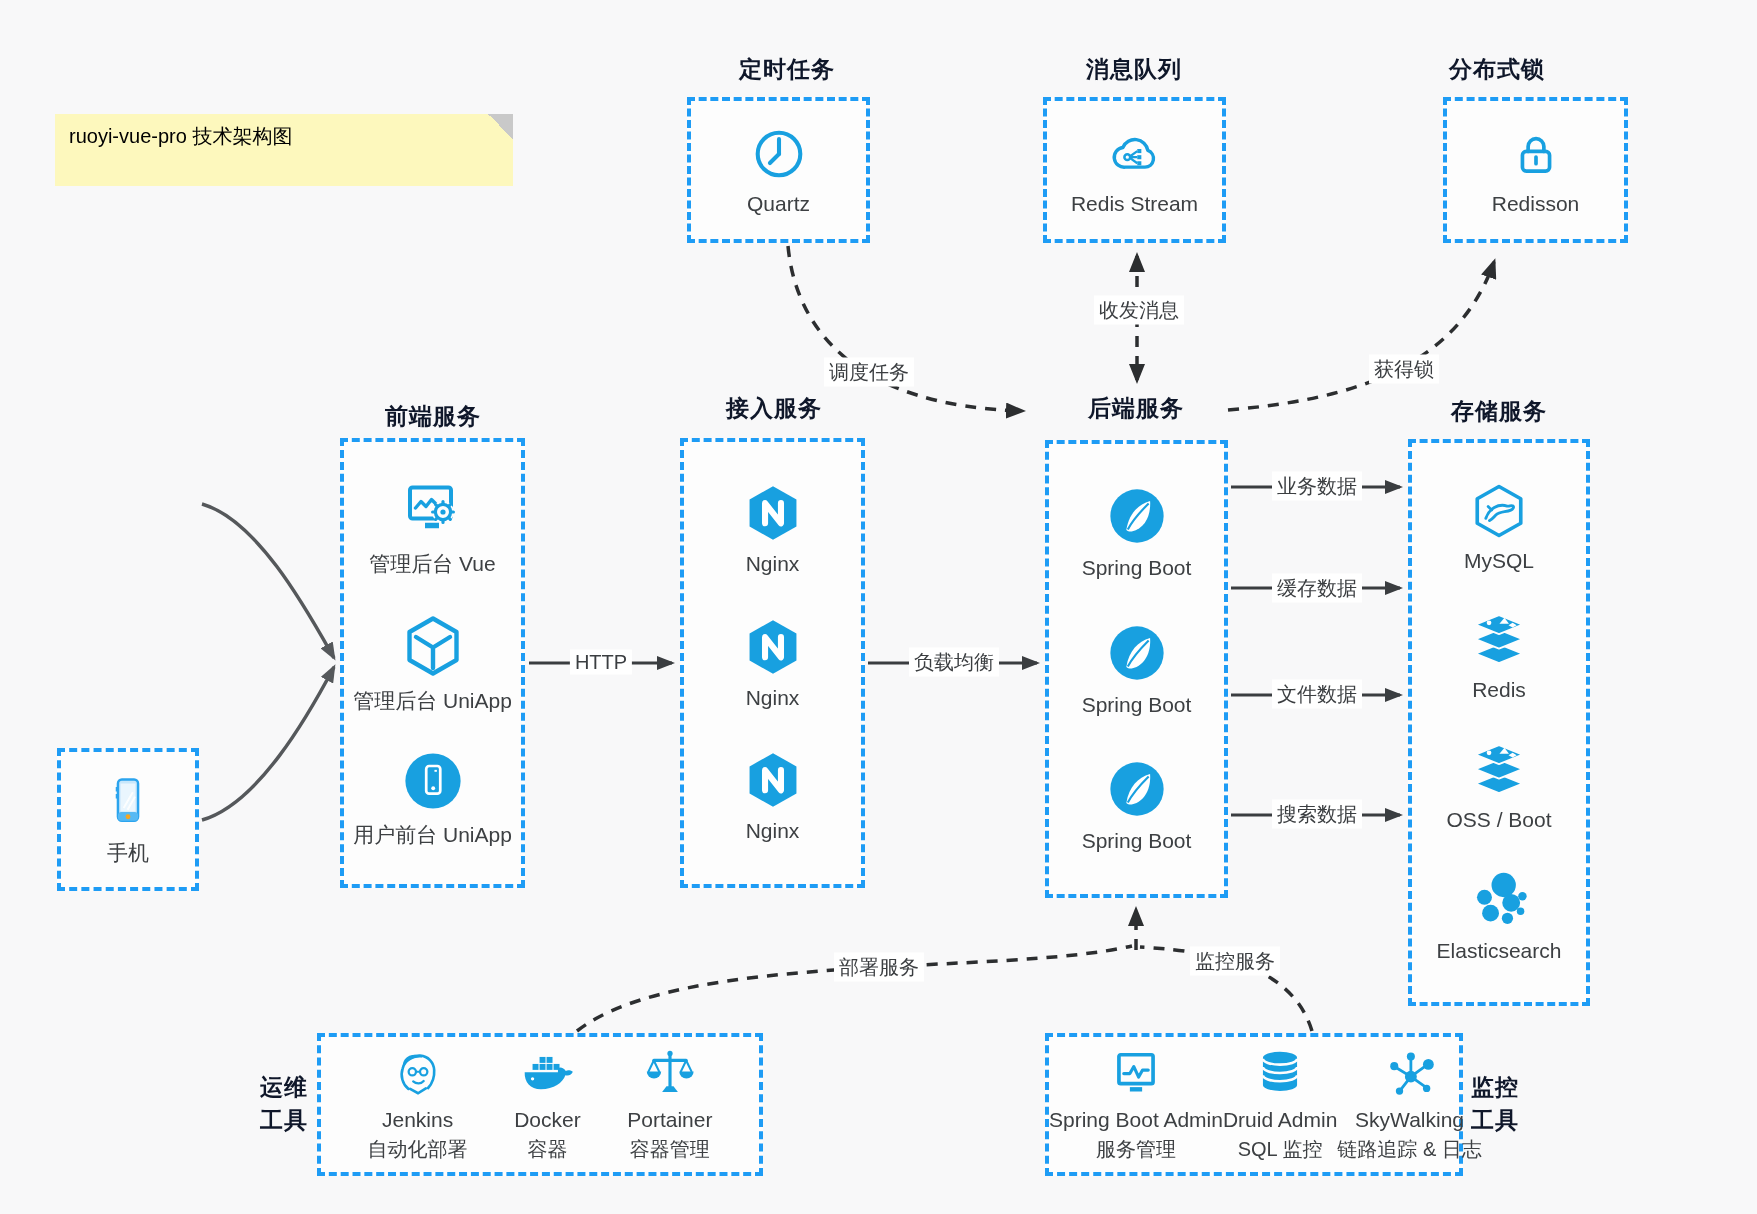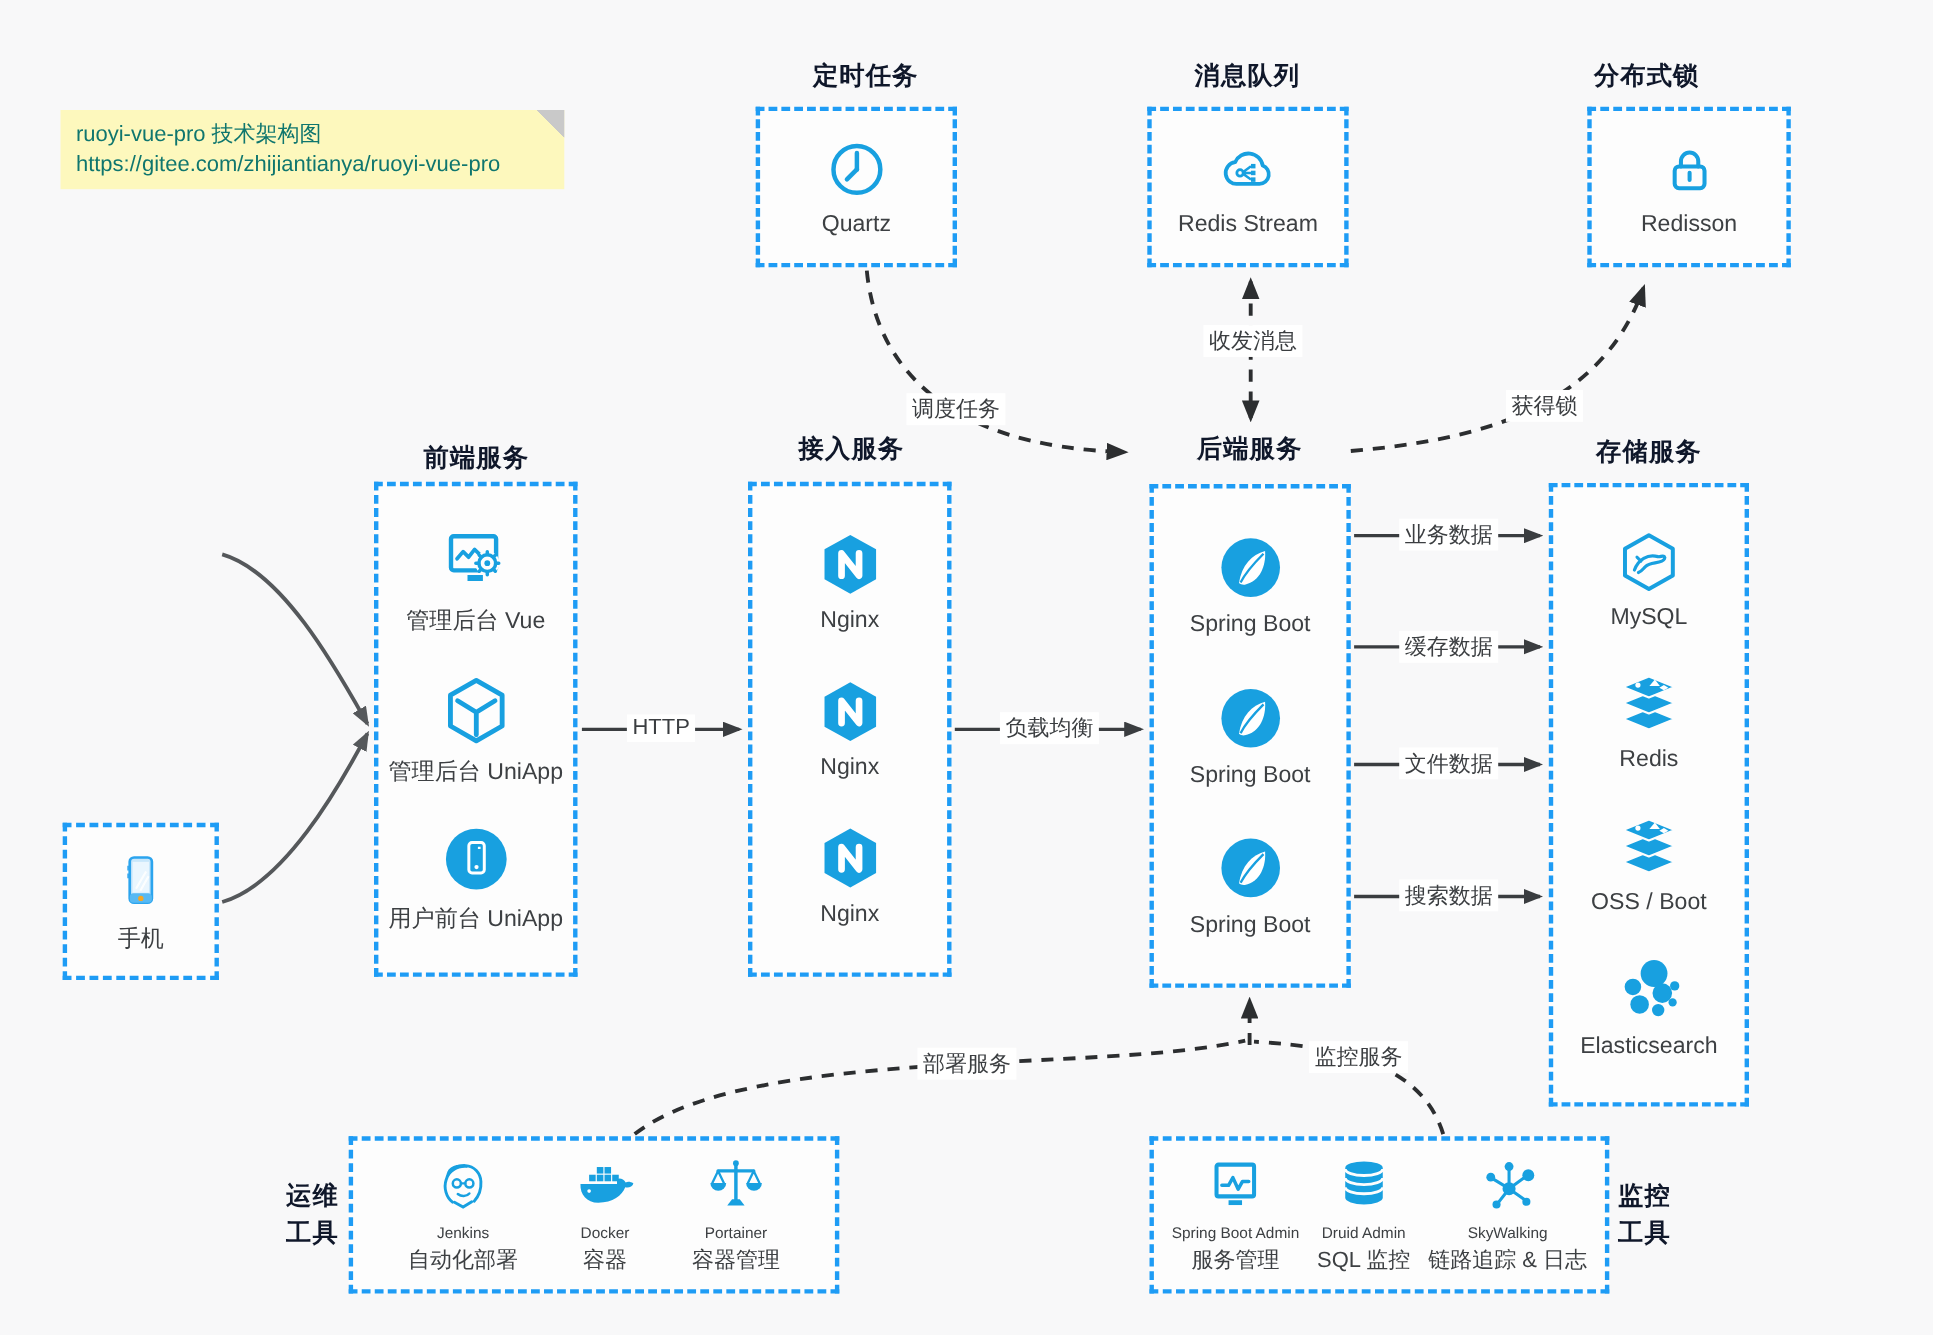--- a/index.html
+++ b/index.html
@@ -1,34 +1,34 @@
 <!DOCTYPE html>
 <html><head>
 <meta charset="utf-8">
 <style>
   html,body{margin:0;padding:0;background:#f8f8f9;}
   .canvas{position:relative;width:1757px;height:1214px;background:#f8f8f9;overflow:hidden;
           font-family:"Liberation Sans","DejaVu Sans",sans-serif;color:#3d4043;}
   
-  .note{position:absolute;left:55px;top:100px;width:458px;height:72px;background:#fdf8bd;
-        box-sizing:border-box;padding:9px 0 0 14px;font-size:20px;line-height:27px;color:#0f766e;}
+  .note{position:absolute;left:55px;top:114px;width:458px;height:72px;background:#fdf8bd;
+        box-sizing:border-box;padding:9px 0 0 14px;font-size:20px;line-height:27px;color:#000000;}
   .note .fold{position:absolute;top:0;right:0;width:25px;height:25px;
         background:linear-gradient(to bottom left,#c9c9c9 50%,rgba(0,0,0,0) 50%);}
   
   .box{position:absolute;box-sizing:border-box;border:4px dashed #1e9cf5;background:#fdfdfd;
        display:flex;flex-direction:column;justify-content:space-evenly;align-items:center;}
   .box.row{flex-direction:row;}
   .gtitle{position:absolute;transform:translate(-50%,-50%);color:#0f172a;font-weight:bold;
           font-size:23px;white-space:nowrap;letter-spacing:1px;}
   .gtitle.side{line-height:33px;}
   .node{display:flex;flex-direction:column;align-items:center;gap:9px;}
   .node .icon{display:flex;align-items:center;justify-content:center;}
   .nlabel{font-size:21px;color:#3d4043;white-space:nowrap;}
   .bnode{display:flex;flex-direction:column;align-items:center;}
-  .bname{font-size:14px;margin-top:6px;white-space:nowrap;}
+  .bname{font-size:21px;margin-top:6px;white-space:nowrap;}
   .bdesc{font-size:20px;margin-top:4px;white-space:nowrap;}
   
   .edges{position:absolute;left:0;top:0;z-index:5;pointer-events:none;}
   .elabel{position:absolute;transform:translate(-50%,-50%);background:#ffffff;padding:1px 5px;
           font-size:20px;color:#3b3e41;white-space:nowrap;z-index:6;}
   svg{display:block;}
 </style>
 </head>
 <body>
 
@@ -63,21 +63,20 @@
     <path d="M 788 246 C 796 330 856 406 1022 411" fill="none" stroke="#2c2e30" stroke-width="3.5" stroke-dasharray="11 9" marker-end="url(#mDash)"></path>
     <path d="M 1137 256 V 380" fill="none" stroke="#2c2e30" stroke-width="3.5" stroke-dasharray="11 9" marker-start="url(#mDashRev)" marker-end="url(#mDash)"></path>
     <path d="M 1228 410 C 1345 400 1455 372 1494 262" fill="none" stroke="#2c2e30" stroke-width="3.5" stroke-dasharray="11 9" marker-end="url(#mDash)"></path>
     <path d="M 577 1031 C 680 950 1000 976 1132 946" fill="none" stroke="#2c2e30" stroke-width="3.5" stroke-dasharray="11 9"></path>
     <path d="M 1312 1031 C 1294 972 1230 952 1140 947" fill="none" stroke="#2c2e30" stroke-width="3.5" stroke-dasharray="11 9"></path>
     <path d="M 1136 950 V 910" fill="none" stroke="#2c2e30" stroke-width="3.5" stroke-dasharray="11 9" marker-end="url(#mDash)"></path>
   </svg>
 
   <div class="note">
     <div>ruoyi-vue-pro 技术架构图</div>
-    <div>https://gitee.com/zhijiantianya/ruoyi-vue-pro</div>
     <span class="fold"></span>
   </div>
 
   <div class="gtitle" style="left:787px;top:69px">定时任务</div>
   <div class="gtitle" style="left:1134px;top:69px">消息队列</div>
   <div class="gtitle" style="left:1497px;top:69px">分布式锁</div>
   <div class="gtitle" style="left:433px;top:416px">前端服务</div>
   <div class="gtitle" style="left:774px;top:408px">接入服务</div>
   <div class="gtitle" style="left:1136px;top:408px">后端服务</div>
   <div class="gtitle" style="left:1499px;top:411px">存储服务</div>

